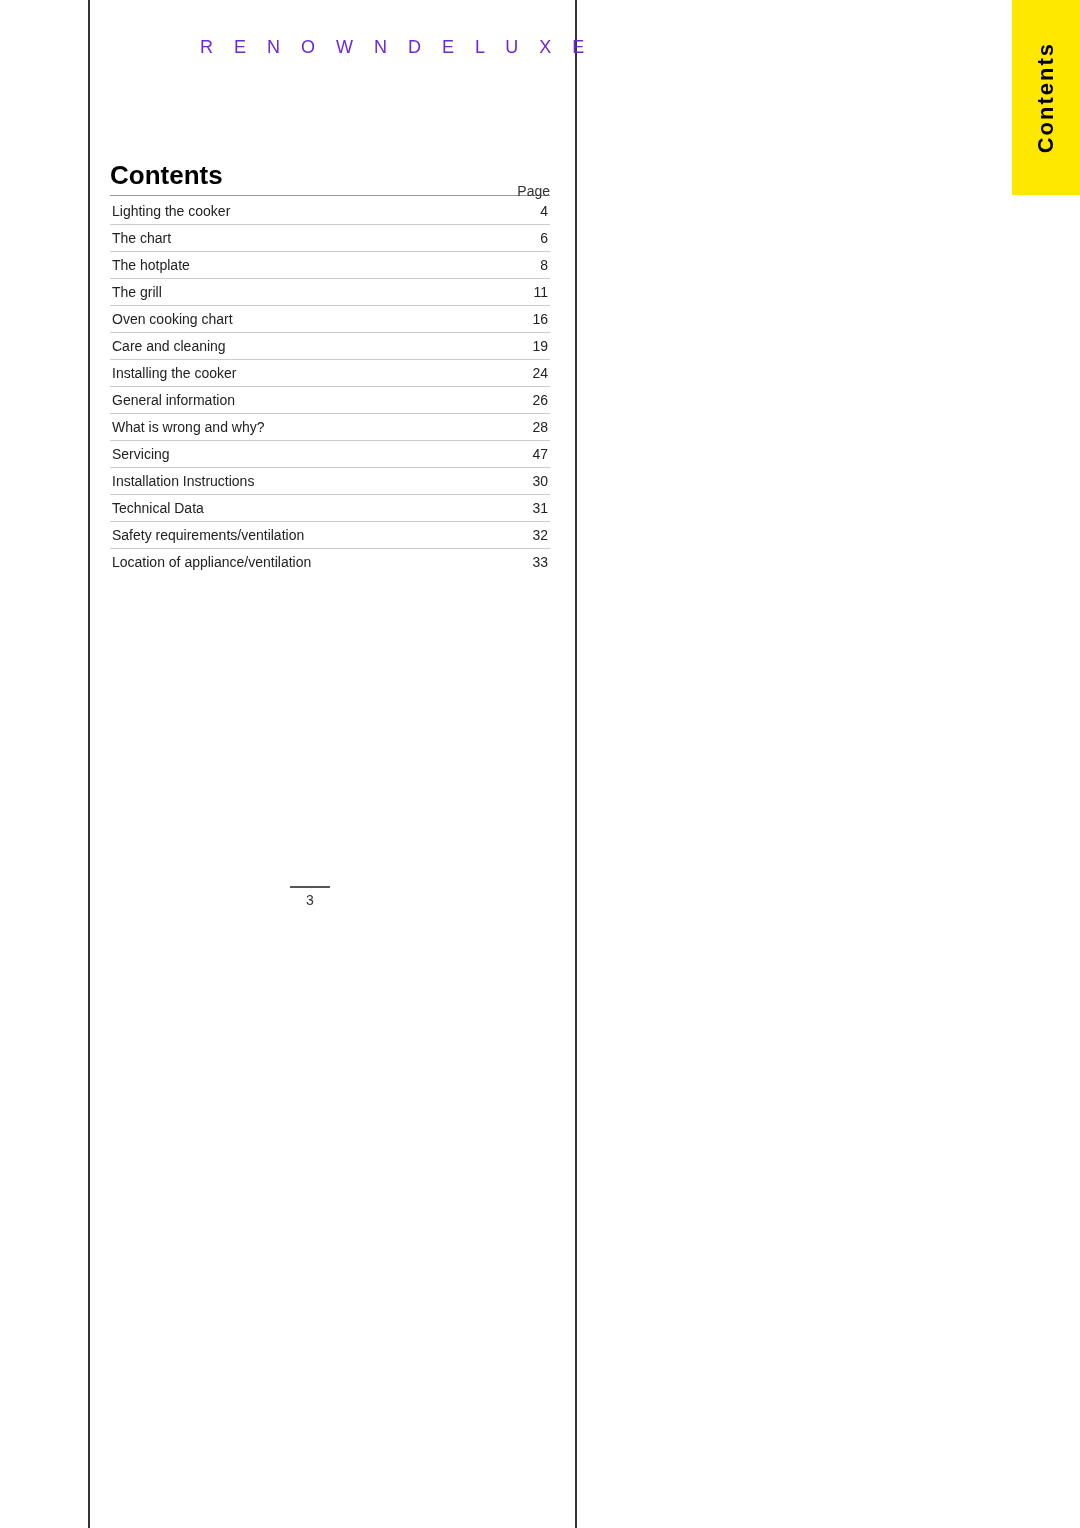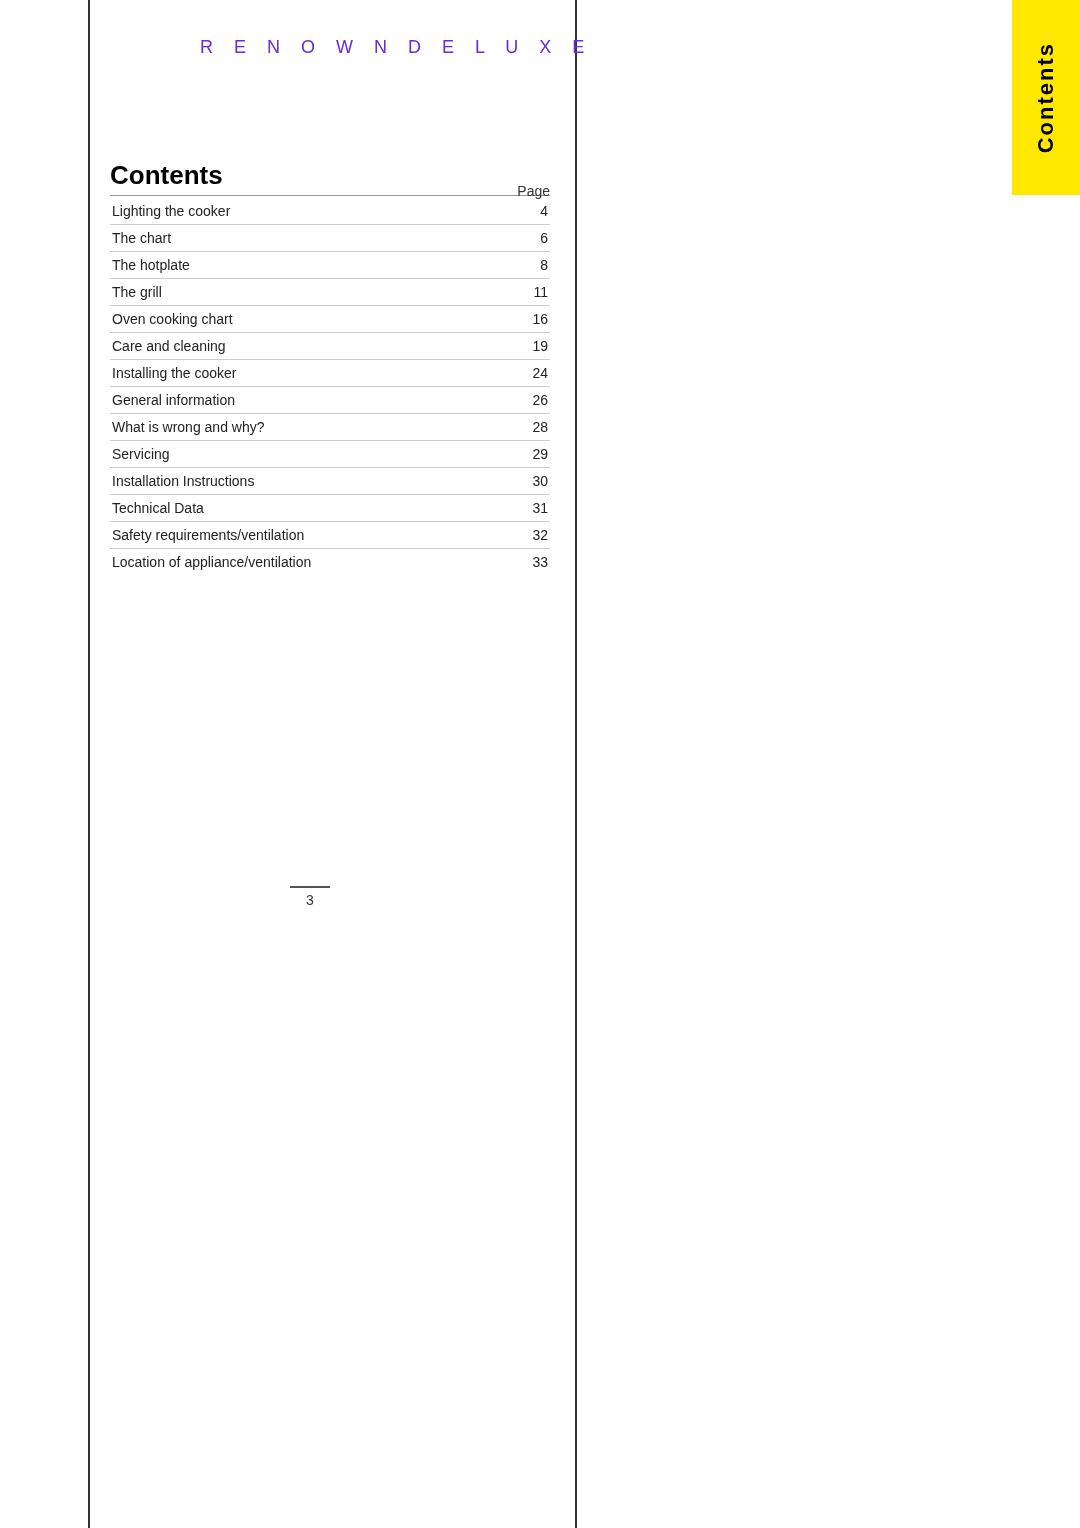--- a/index.html
+++ b/index.html
@@ -209,21 +209,21 @@
           <tr>
             <td>General information</td>
             <td class="page-num">26</td>
           </tr>
           <tr>
             <td>What is wrong and why?</td>
             <td class="page-num">28</td>
           </tr>
           <tr>
             <td>Servicing</td>
-            <td class="page-num">29</td>
+            <td class="page-num">47</td>
           </tr>
           <tr>
             <td>Installation Instructions</td>
             <td class="page-num">30</td>
           </tr>
           <tr>
             <td>Technical Data</td>
             <td class="page-num">31</td>
           </tr>
           <tr>

